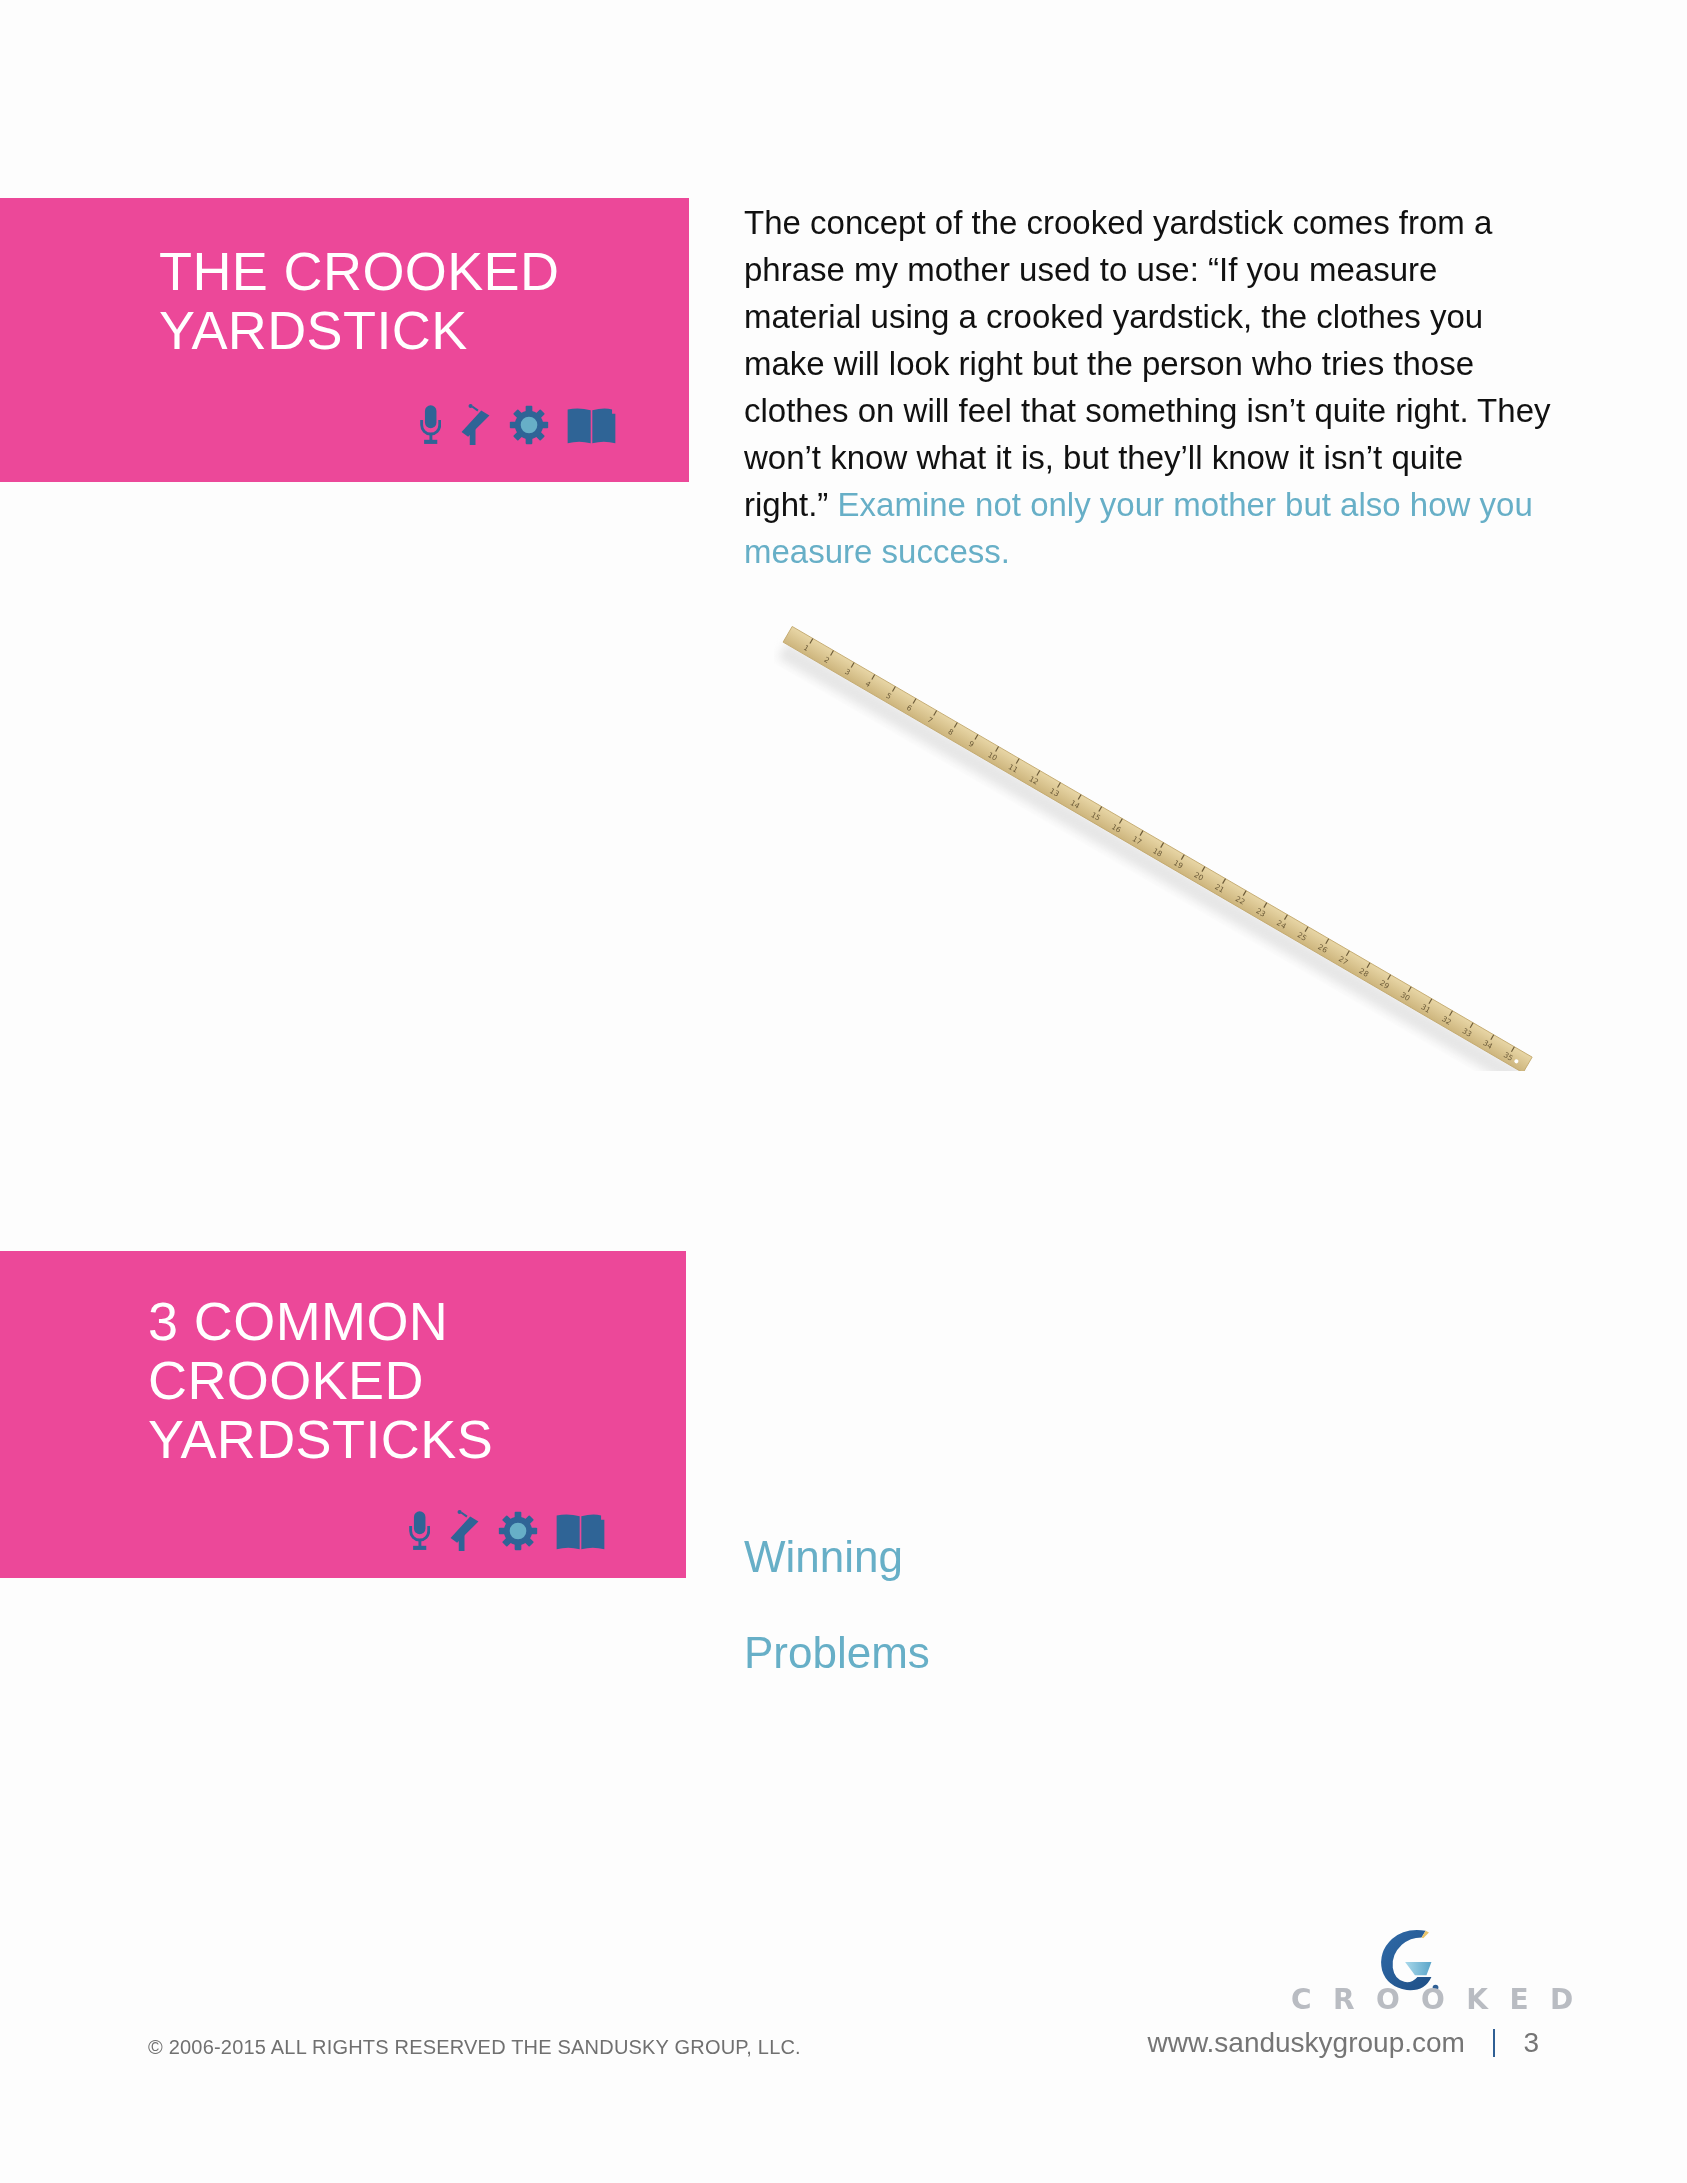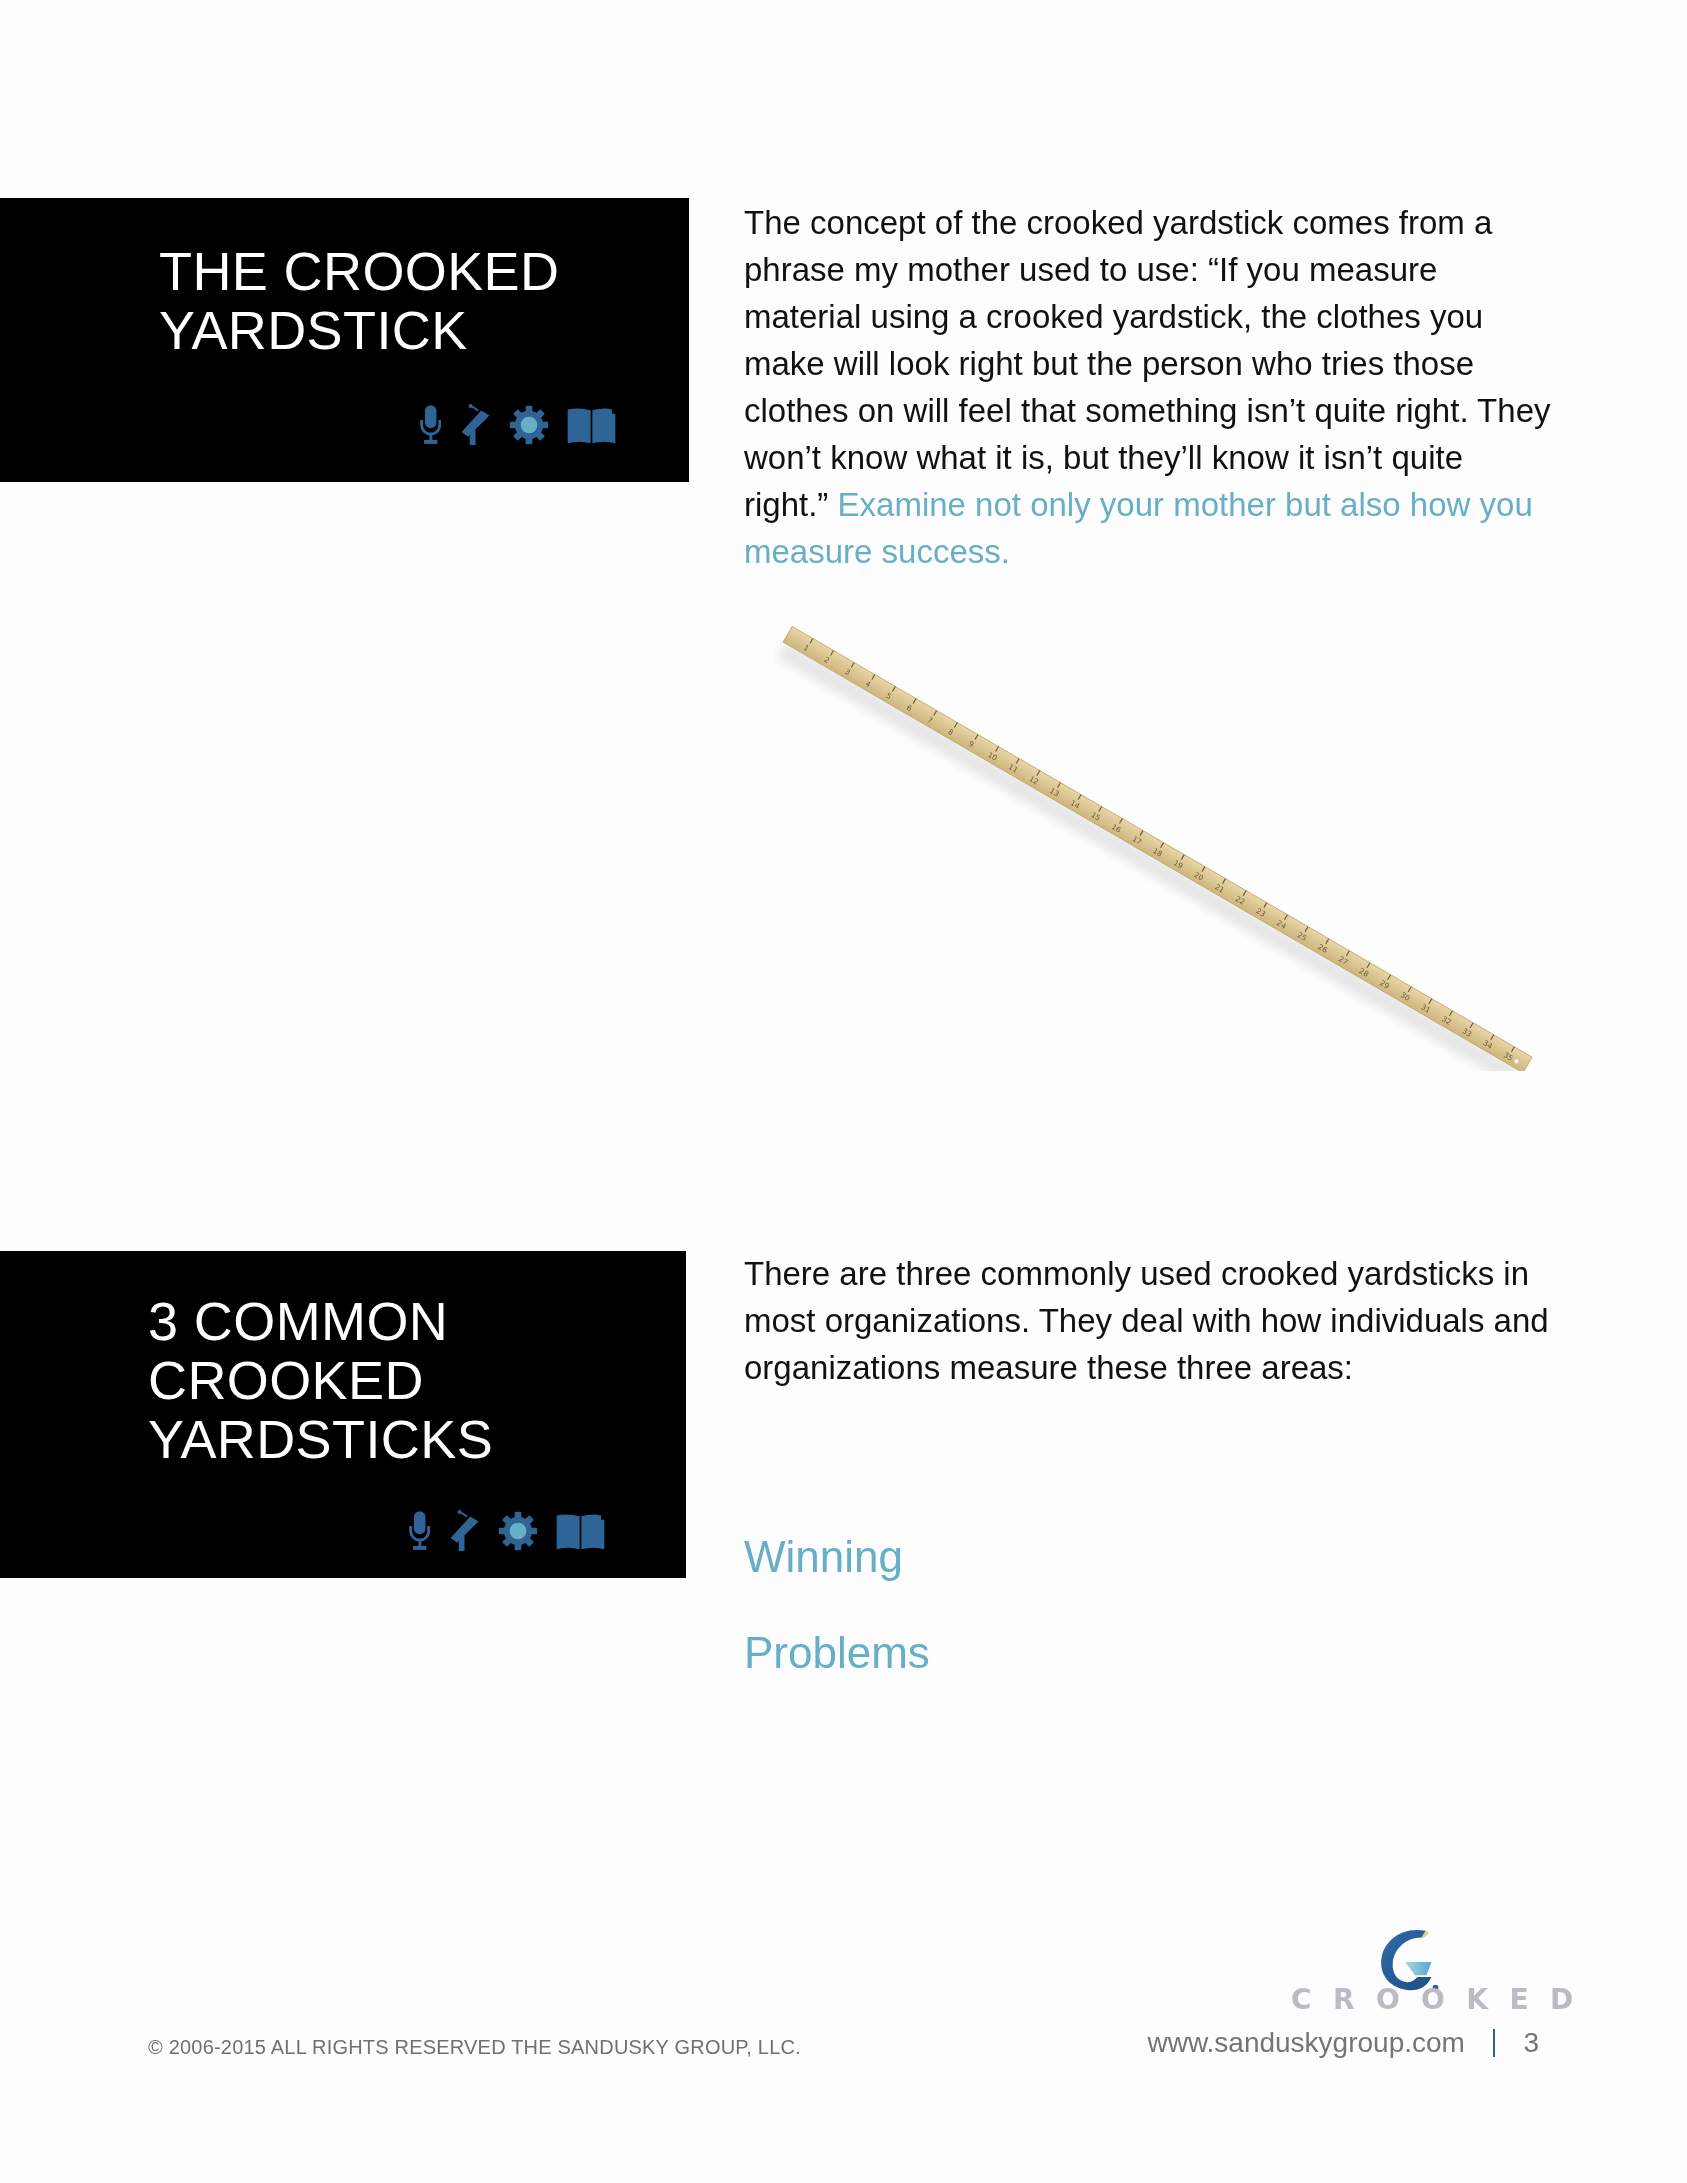--- a/index.html
+++ b/index.html
@@ -12,21 +12,21 @@
       background: #fdfdfd;
       position: relative;
       overflow: hidden;
       font-family: "Liberation Sans", "DejaVu Sans", sans-serif;
     }
     .page { position: absolute; inset: 0; }
 
     .heading-box {
       position: absolute;
       left: 0;
-      background: #000000;
+      background: #ec4899;
       color: #ffffff;
     }
     .heading-box .heading-text {
       position: absolute;
       font-size: 54px;
       line-height: 59px;
       font-weight: normal;
       letter-spacing: 0.4px;
       margin: 0;
       white-space: pre-line;
@@ -286,21 +286,20 @@
         </g>
         <circle cx="24" cy="24" r="10" fill="#67afc7"></circle>
       </svg>
       <svg class="icon" width="51" height="38" viewBox="0 0 62 46">
         <path d="M2 3 Q16 0 30 4 L30 44 Q16 40 2 44 Z" fill="#2f6496"></path>
         <path d="M32 4 Q46 0 56 3 L56 8 L60 8 L60 44 Q46 40 32 44 Z" fill="#2f6496"></path>
       </svg>
     </div>
   </div>
 
-  <p class="body-text para2">There are three commonly used crooked yardsticks in most organizations. They deal with how individuals and organizations measure these three areas:</p>
 
   <ul class="areas-list">
     <li>Winning</li>
     <li>Problems</li>
   </ul>
 
   <svg class="logo" viewBox="0 0 310 110">
     <defs>
       <linearGradient id="gGrad" x1="0" y1="0" x2="1" y2="1">
         <stop offset="0" stop-color="#2f6aa8"></stop>

